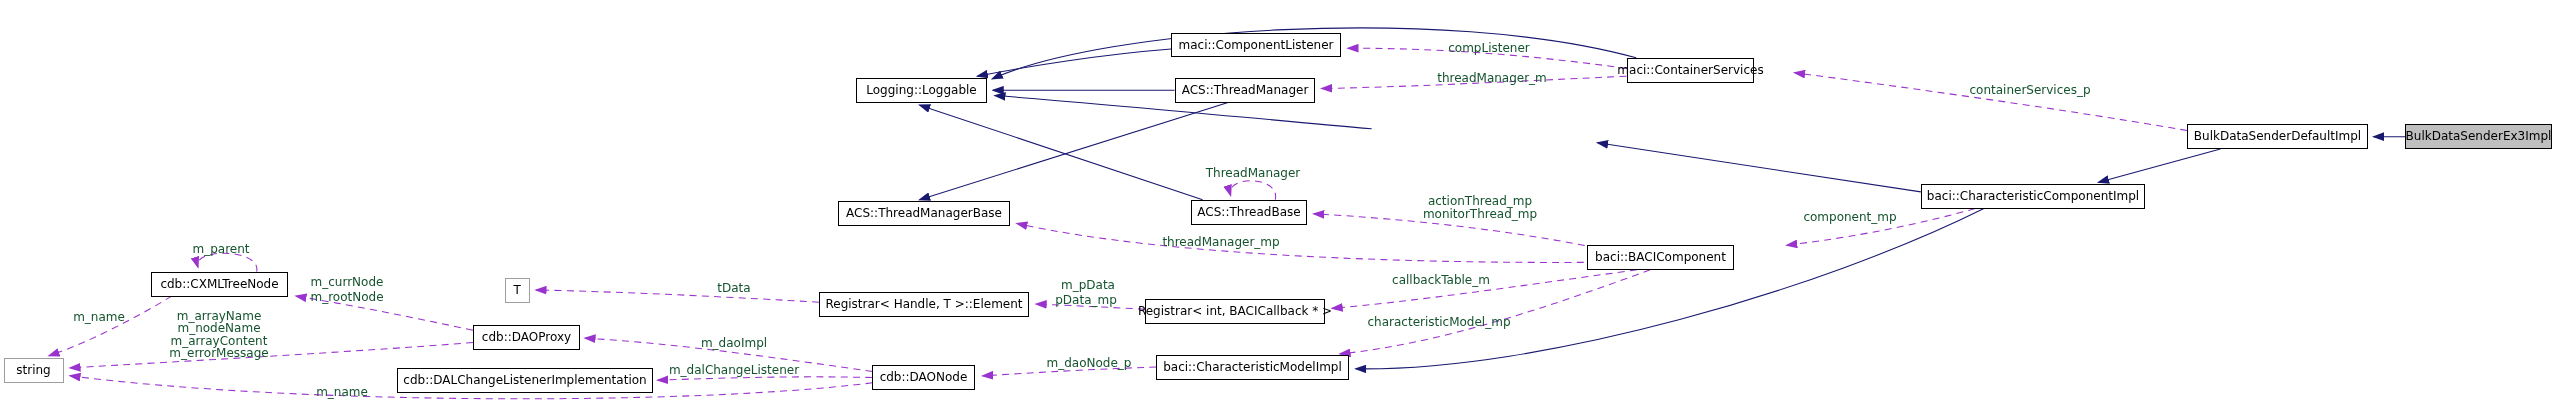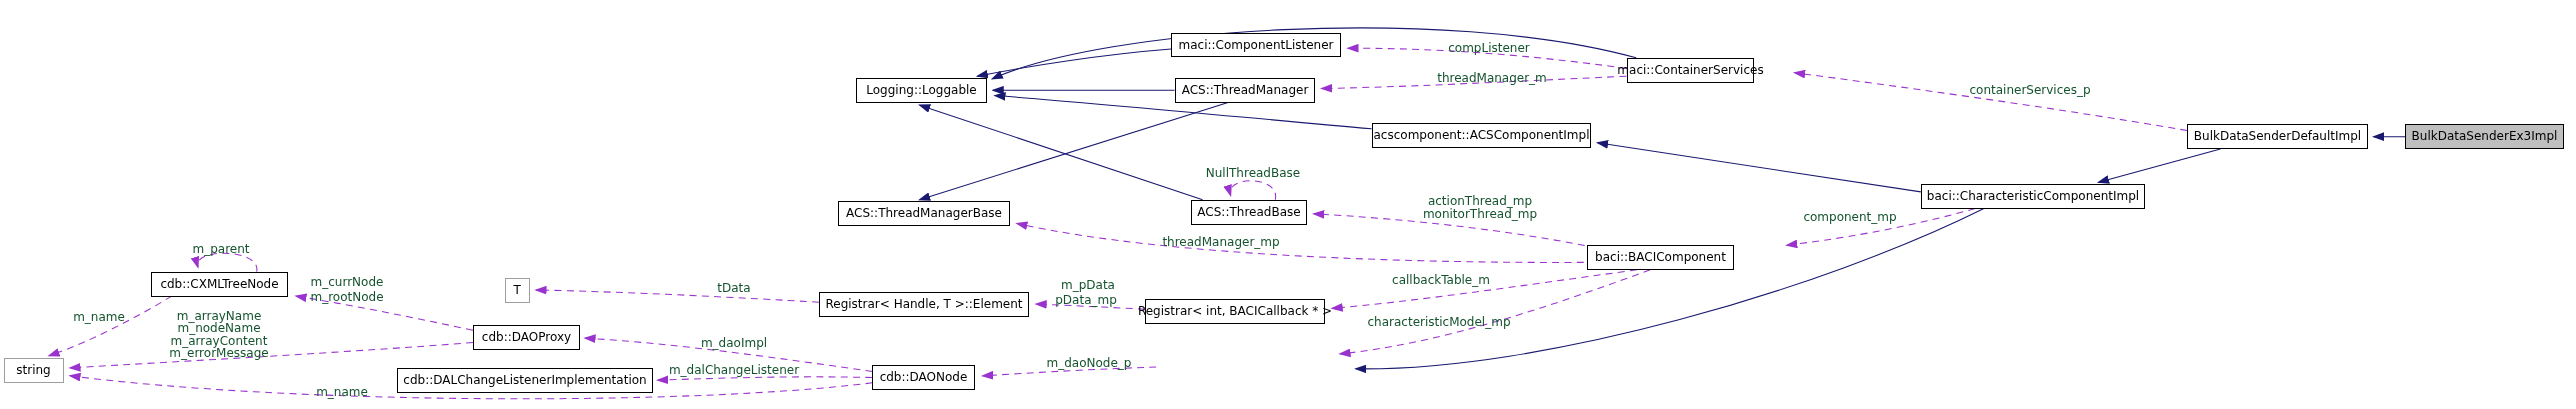--- a/index.html
+++ b/index.html
@@ -62,40 +62,40 @@
       <path d="M 996 424 C 890 409, 772 392, 668 386" marker-end="url(#arrP)"></path>
       <path d="M 996 431 C 915 429, 838 431, 751 434" marker-end="url(#arrP)"></path>
       <path d="M 1320 419 C 1255 421, 1188 425, 1122 429" marker-end="url(#arrP)"></path>
     </g>
   </svg>
 
   <div class="node" style="left:1171px;top:33px;width:170px;height:24px">maci::ComponentListener</div>
   <div class="node" style="left:1627px;top:58px;width:127px;height:24.5px">maci::ContainerServices</div>
   <div class="node" style="left:856px;top:78px;width:131px;height:24.5px">Logging::Loggable</div>
   <div class="node" style="left:1175px;top:78px;width:140px;height:24.5px">ACS::ThreadManager</div>
-  <div class="node" style="left:1372px;top:123px;width:219px;height:24.5px">acscomponent::ACSComponentImpl</div>
   <div class="node" style="left:2187px;top:124px;width:181px;height:24.5px">BulkDataSenderDefaultImpl</div>
-  <div class="node highlight" style="left:2405px;top:124px;width:159px;height:24.5px">BulkDataSenderEx3Impl</div>
+  <div class="node highlight" style="left:2405px;top:124px;width:147px;height:24.5px">BulkDataSenderEx3Impl</div>
   <div class="node" style="left:1191px;top:200px;width:116px;height:24.5px">ACS::ThreadBase</div>
   <div class="node" style="left:838px;top:201px;width:172px;height:24.5px">ACS::ThreadManagerBase</div>
   <div class="node" style="left:1921px;top:184px;width:224px;height:24.5px">baci::CharacteristicComponentImpl</div>
   <div class="node" style="left:1587px;top:245px;width:147px;height:24.5px">baci::BACIComponent</div>
   <div class="node" style="left:151px;top:272px;width:137px;height:24.5px">cdb::CXMLTreeNode</div>
   <div class="node gray" style="left:505px;top:278px;width:24.5px;height:24.5px">T</div>
   <div class="node" style="left:819px;top:292px;width:210px;height:24.5px">Registrar&lt; Handle, T &gt;::Element</div>
   <div class="node" style="left:1145px;top:299px;width:180px;height:24.5px">Registrar&lt; int, BACICallback * &gt;</div>
   <div class="node" style="left:473px;top:325px;width:107px;height:24.5px">cdb::DAOProxy</div>
   <div class="node gray" style="left:3.5px;top:358px;width:60px;height:24.5px">string</div>
   <div class="node" style="left:397px;top:368px;width:256px;height:24.5px">cdb::DALChangeListenerImplementation</div>
   <div class="node" style="left:872px;top:365px;width:103px;height:24.5px">cdb::DAONode</div>
+  <div class="node" style="left:1156px;top:355px;width:193px;height:24.5px">baci::CharacteristicModelImpl</div>
 
   <div class="elabel" style="left:1489px;top:48px">compListener</div>
   <div class="elabel" style="left:1492px;top:78px">threadManager_m</div>
   <div class="elabel" style="left:2030px;top:90px">containerServices_p</div>
-  <div class="elabel" style="left:1253px;top:173px">NullThreadBase</div>
+  <div class="elabel" style="left:1253px;top:173px">ThreadManager</div>
   <div class="elabel" style="left:1480px;top:201px">actionThread_mp</div>
   <div class="elabel" style="left:1480px;top:214px">monitorThread_mp</div>
   <div class="elabel" style="left:1850px;top:217px">component_mp</div>
   <div class="elabel" style="left:1221px;top:242px">threadManager_mp</div>
   <div class="elabel" style="left:1441px;top:280px">callbackTable_m</div>
   <div class="elabel" style="left:1439px;top:322px">characteristicModel_mp</div>
   <div class="elabel" style="left:1088px;top:285px">m_pData</div>
   <div class="elabel" style="left:1086px;top:300px">pData_mp</div>
   <div class="elabel" style="left:734px;top:288px">tData</div>
   <div class="elabel" style="left:221px;top:249px">m_parent</div>

